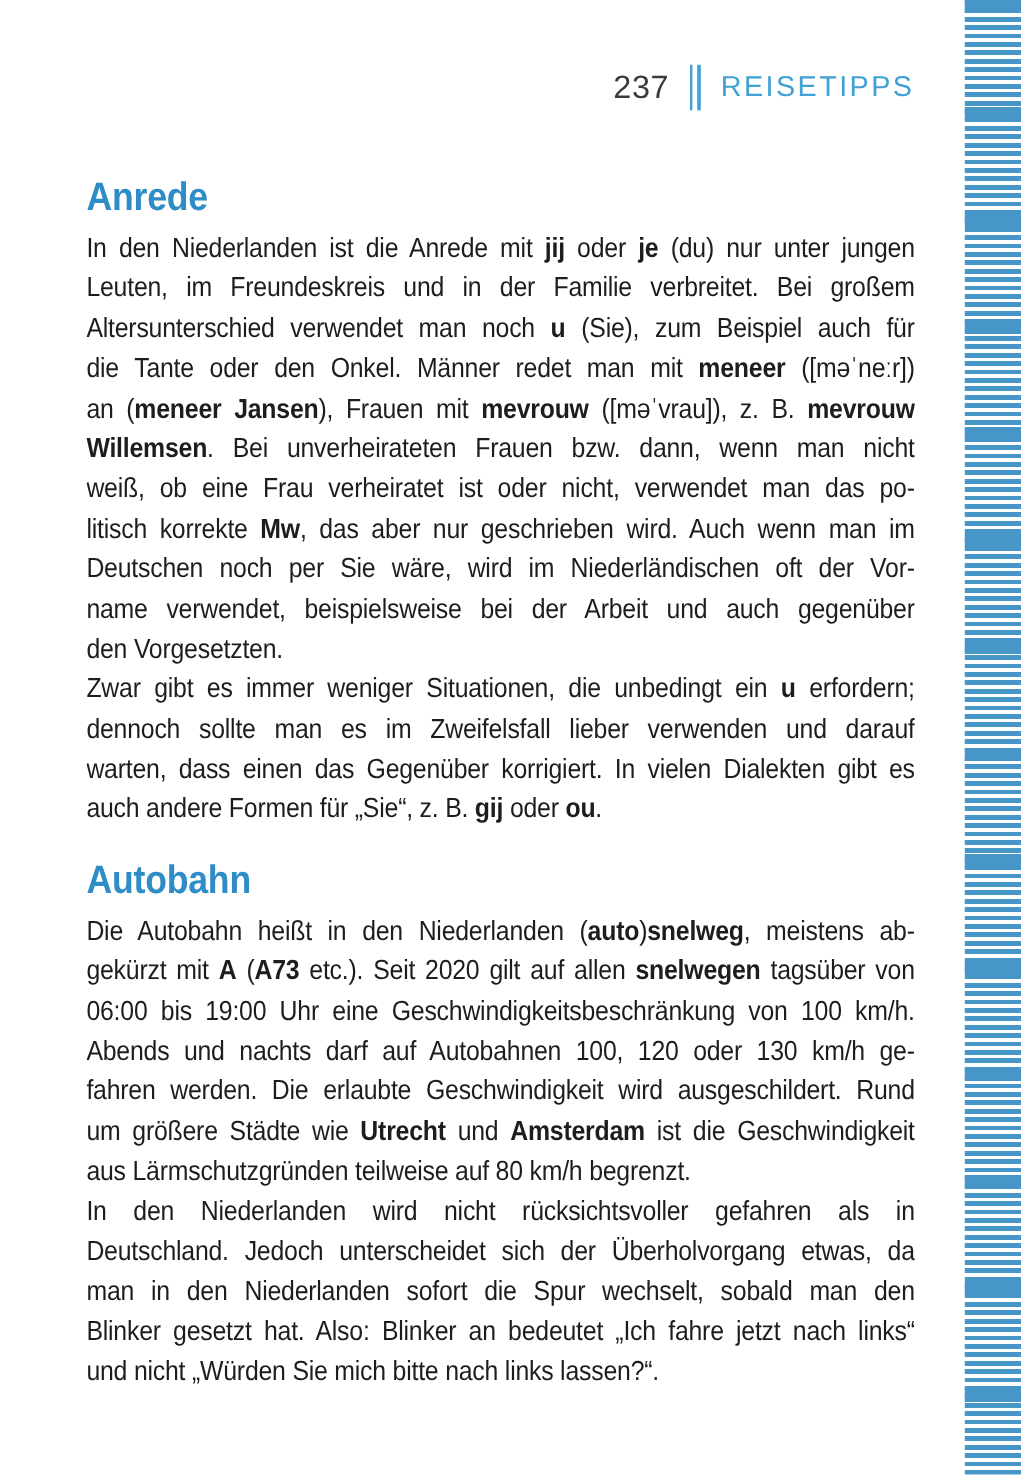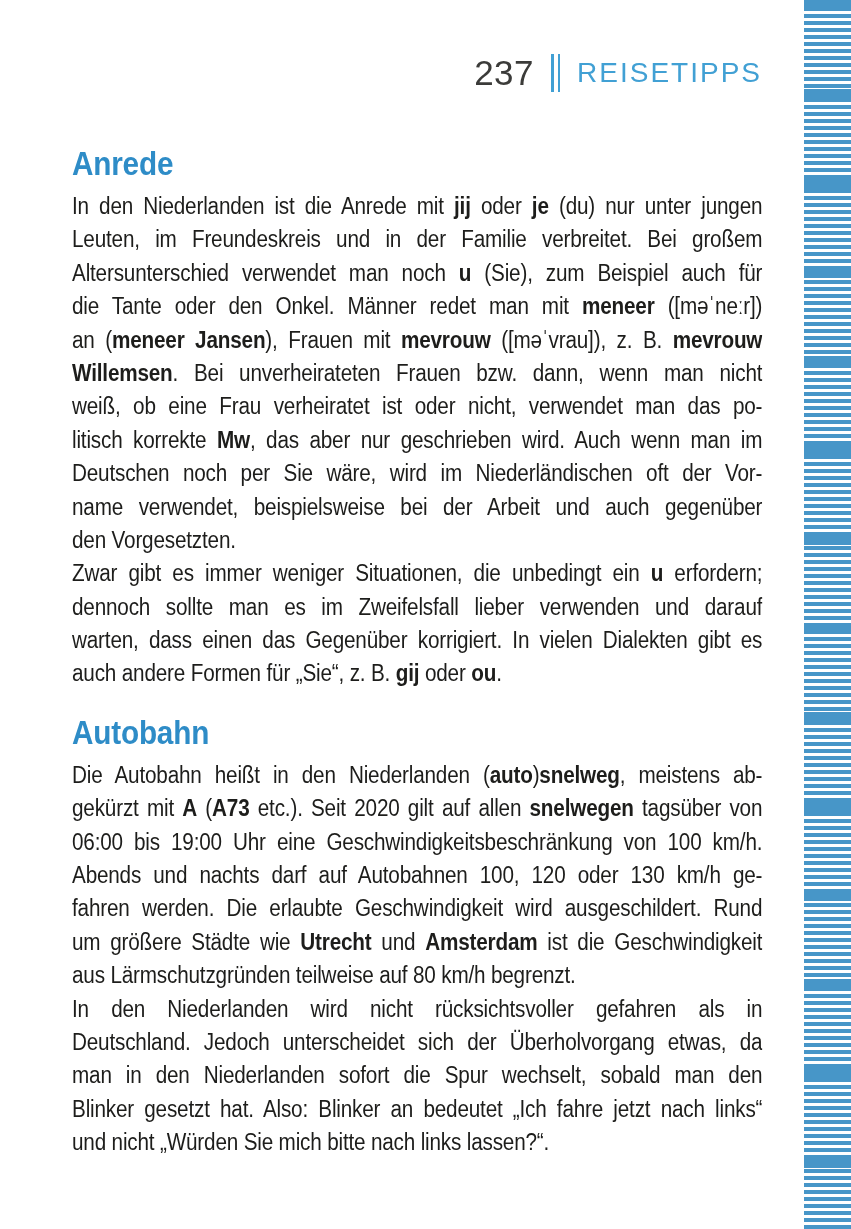--- a/index.html
+++ b/index.html
@@ -20,25 +20,25 @@
     position:absolute;top:0;right:0;width:47px;height:1229px;
     background-image:
       repeating-linear-gradient(to bottom, var(--stripe-blue) 0 11px, transparent 11px 89px),
       repeating-linear-gradient(to bottom, var(--stripe-blue) 0 4px, #ffffff 4px 7px);
   }
   
   .pagehead{
     position:absolute;top:54px;right:89px;height:38px;
     display:flex;align-items:center;
   }
-  .pagenum{font-size:35px;color:var(--pagenum);letter-spacing:0.5px}
+  .pagenum{font-size:27px;color:var(--pagenum);letter-spacing:0.5px}
   .divider{display:inline-flex;align-items:center;margin:0 15px;height:38px}
   .divider i{display:inline-block;width:2.5px;height:38px;background:var(--header-blue);margin:0 2px}
   .section{
-    font-size:28px;color:var(--header-blue);letter-spacing:2px;font-weight:400;
+    font-size:24px;color:var(--header-blue);letter-spacing:2px;font-weight:400;
   }
   
   .content{
     position:absolute;left:72px;top:145px;width:767px;
     transform:scaleX(0.9);transform-origin:top left;
     letter-spacing:-0.2px;
   }
   .title{
     font-size:33px;line-height:38px;font-weight:bold;color:var(--accent);
     margin:0 0 7px 0;

